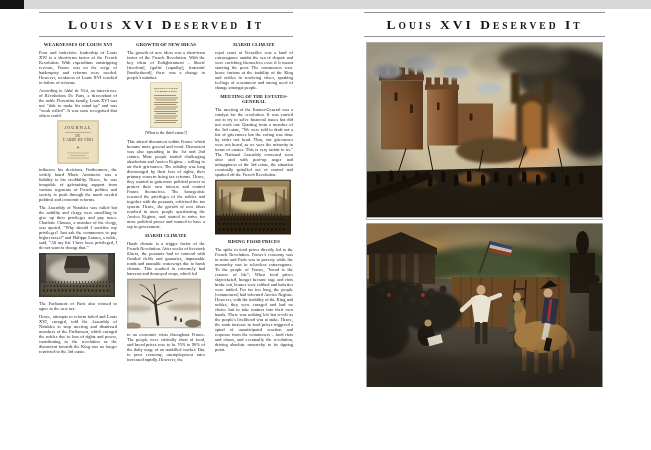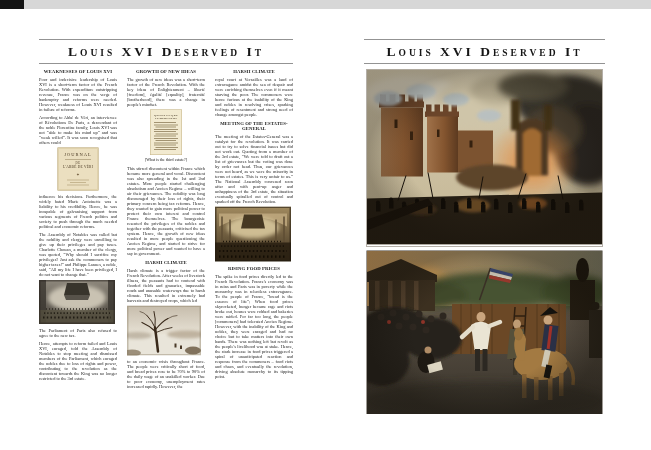--- a/index.html
+++ b/index.html
@@ -4,21 +4,21 @@
 <style>
   * { margin:0; padding:0; box-sizing:border-box; }
   html,body { background:#ffffff; }
   body {
     width:651px; height:450px; position:relative; overflow:hidden;
     font-family:"Liberation Serif","DejaVu Serif",serif; color:#1c1c1c;
   }
   .topbar { position:absolute; left:0; top:0; width:651px; height:9px; background:#d7d7d7; }
   .topbar-dark { width:24px; height:9px; background:#141414; }
 
-  .page { position:absolute; top:39px; }
+  .page { position:absolute; top:12px; }
   .page-left  { left:39px;  width:254px; height:412px; overflow:hidden; }
   .page-right { left:364px; width:241px; height:375px; overflow:hidden; }
   .scale-wrap { transform:scale(0.5); transform-origin:0 0; }
   .page-left  .scale-wrap { width:508px; }
   .page-right .scale-wrap { width:482px; }
 
   .masthead { border-top:2px solid #939393; border-bottom:2px solid #939393;
               padding:7px 0 8px; margin-bottom:10px; }
   .title { text-align:center; font-size:27px; font-weight:700; letter-spacing:6px;
            font-variant:small-caps; color:#161616; white-space:nowrap; }

